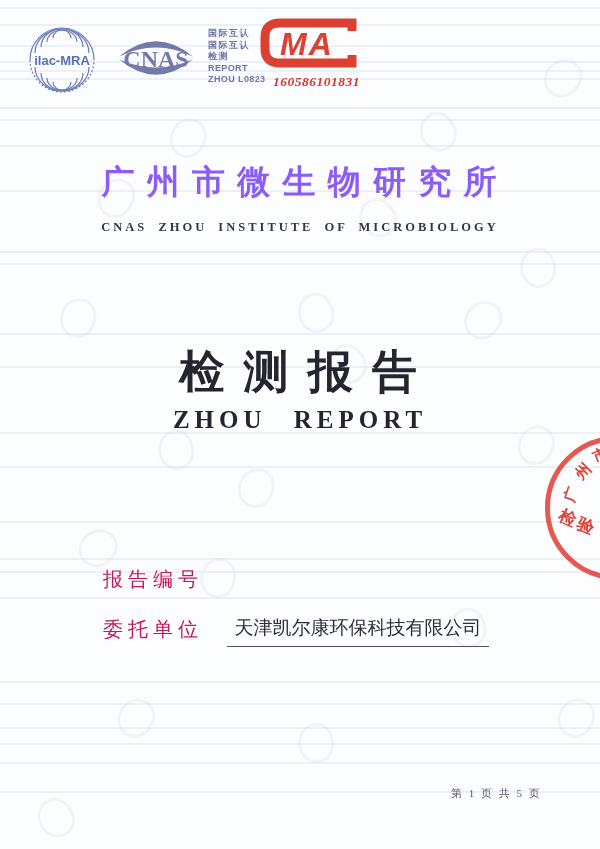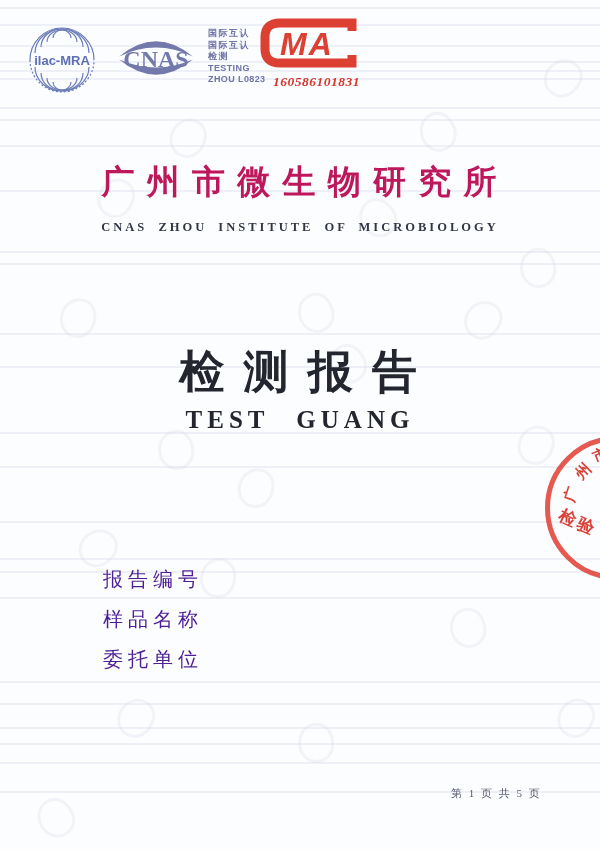--- a/index.html
+++ b/index.html
@@ -13,42 +13,42 @@
   .ilac{position:absolute;left:0;top:8px;}
   .cnas{position:absolute;left:84px;top:20px;}
   .cnas-info{position:absolute;left:184px;top:14px;font-family:"Liberation Sans","DejaVu Sans",sans-serif;
              font-size:9px;font-weight:bold;color:#6f74a6;line-height:11.5px;letter-spacing:1.5px;}
   .cnas-info .en{letter-spacing:.4px;}
   .cma{position:absolute;left:232px;top:2px;width:104px;text-align:right;font-style:italic;}
   .cma-number{margin-top:0px;color:#d5372b;font-weight:bold;font-size:13.5px;letter-spacing:.5px;}
 
   
   .inst-cn{position:absolute;top:160px;left:0;width:100%;text-align:center;font-size:33px;font-weight:600;
-           color:#be185d;letter-spacing:2px;}
+           color:#8b5cf6;letter-spacing:2px;}
   .inst-en{position:absolute;top:220px;left:0;width:100%;text-align:center;font-size:12.5px;font-weight:600;
            color:#333646;letter-spacing:3px;word-spacing:5px;}
 
   
   .title-cn{position:absolute;top:342px;left:0;width:100%;text-align:center;font-size:45px;font-weight:bold;
             color:#23252f;letter-spacing:4px;}
   .title-en{position:absolute;top:406px;left:0;width:100%;text-align:center;font-size:25px;font-weight:bold;
             color:#23252f;letter-spacing:5px;word-spacing:16px;}
 
   
   .stamp{position:absolute;left:545px;top:436px;width:134px;height:134px;
          border:5px solid rgba(222,48,38,.8);border-radius:50%;}
   .stamp-char{position:absolute;color:rgba(213,40,30,.88);font-weight:bold;font-size:15px;
               font-family:"Liberation Sans","DejaVu Sans",sans-serif;}
   .stamp-inner{position:absolute;left:8px;top:70px;color:rgba(213,40,30,.88);font-weight:bold;font-size:17px;
                transform:rotate(24deg);letter-spacing:3px;font-family:"Liberation Sans","DejaVu Sans",sans-serif;}
 
   
   .fields{position:absolute;left:103px;top:566px;}
   .field-row{display:flex;align-items:flex-end;margin-bottom:9px;}
-  .field-label{width:124px;font-size:20px;color:#4c1d95;padding-bottom:4px;white-space:nowrap;font-family:Liberation Serif, serif;}
+  .field-label{width:124px;font-size:20px;color:#be185d;padding-bottom:4px;white-space:nowrap;font-family:Liberation Serif, serif;}
   .field-value{width:262px;text-align:center;font-size:19px;color:#2c2e3a;
                border-bottom:1px solid #4e515c;padding-bottom:5px;white-space:nowrap;}
 
   .footer{position:absolute;left:451px;top:786px;font-size:11px;color:#565a6b;letter-spacing:2px;}
 </style>
 </head>
 <body>
 
 <div class="page">
     <div class="watermark" style="left: 520px; top: 248px; transform: rotate(-15deg);"></div>
@@ -119,53 +119,53 @@
     <svg class="cnas" width="96" height="48" viewBox="0 0 120 60">
       <path d="M14,28 Q60,-10 106,28 Q60,6 14,28 Z" fill="#7379ab"></path>
       <path d="M14,32 Q60,70 106,32 Q60,52 14,32 Z" fill="#7379ab"></path>
       <text x="60" y="41" text-anchor="middle" font-size="30" font-weight="bold" fill="#7379ab" font-family="Liberation Serif, DejaVu Serif, serif">CNAS</text>
     </svg>
 
     <div class="cnas-info">
       <div>国际互认</div>
       <div>国际互认</div>
       <div>检测</div>
-      <div class="en">TESTING</div>
+      <div class="en">REPORT</div>
       <div class="en">ZHOU L0823</div>
     </div>
 
     <div class="cma">
       <svg width="104" height="54" viewBox="0 0 104 54">
         <path d="M96,15 V7 H24 Q9,7 9,21 V33 Q9,47 24,47 H96 V39" fill="none" stroke="#dc4033" stroke-width="9"></path>
         <text x="51" y="39" text-anchor="middle" font-size="32" font-weight="bold" fill="#dc4033" font-family="Liberation Sans, DejaVu Sans, sans-serif" letter-spacing="2">MA</text>
       </svg>
       <div class="cma-number">160586101831</div>
     </div>
   </div>
 
   <div class="inst-cn">广 州 市 微 生 物 研 究 所</div>
   <div class="inst-en">CNAS ZHOU INSTITUTE OF MICROBIOLOGY</div>
 
   <div class="title-cn">检 测 报 告</div>
-  <div class="title-en">TEST GUANG</div>
+  <div class="title-en">ZHOU REPORT</div>
 
   <div class="stamp">
     <span class="stamp-char" style="left:14px;top:44px;transform:rotate(-72deg);">广</span>
     <span class="stamp-char" style="left:26px;top:21px;transform:rotate(-45deg);">州</span>
     <span class="stamp-char" style="left:43px;top:5px;transform:rotate(-22deg);">市</span>
     <span class="stamp-inner">检验</span>
   </div>
 
   <div class="fields">
     <div class="field-row">
       <div class="field-label">报 告 编 号</div>
     </div>
     <div class="field-row">
-      <div class="field-label">样 品 名 称</div>
     </div>
     <div class="field-row">
       <div class="field-label">委 托 单 位</div>
+      <div class="field-value">天津凯尔康环保科技有限公司</div>
     </div>
   </div>
 
   <div class="footer">第 1 页 共 5 页</div>
 
 </div>
 
 </body></html>

